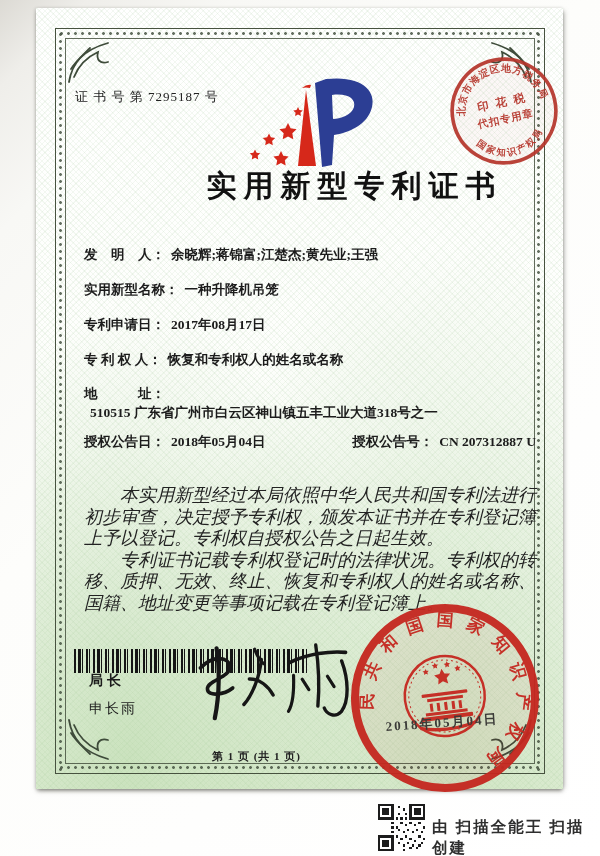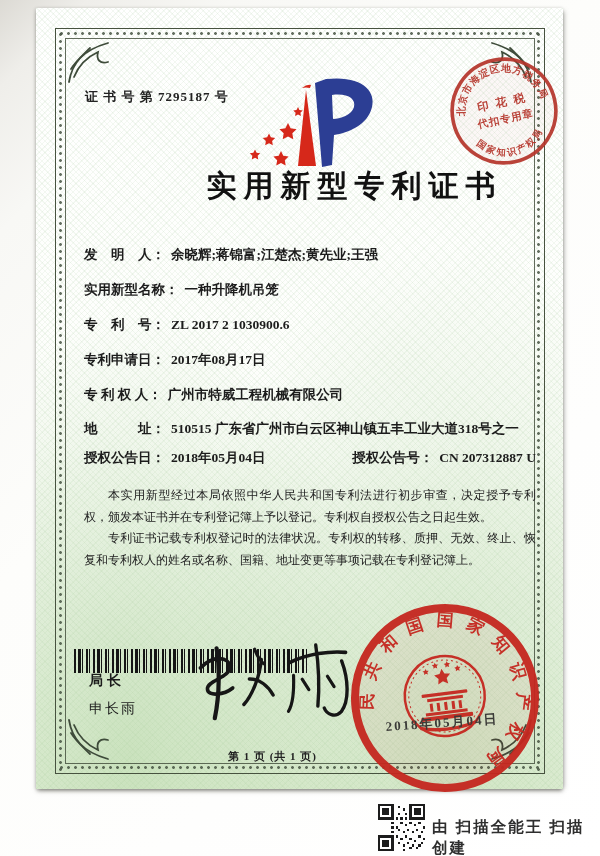--- a/index.html
+++ b/index.html
@@ -43,40 +43,40 @@
   .lace.r{top:2px;bottom:2px;right:2px;width:6px;background-size:5px 7px;}
   .corner{position:absolute;width:46px;height:46px;}
   .corner svg{width:100%;height:100%;}
   .corner.br{right:10px;bottom:10px;}
   .corner.bl{left:10px;bottom:10px;transform:scaleX(-1);}
   .corner.tr{right:10px;top:10px;transform:scaleY(-1);}
   .corner.tl{left:10px;top:10px;transform:scale(-1,-1);}
   
   .certno{
     position:absolute;left:39px;top:80px;font-size:13px;letter-spacing:1px;
-    font-weight:700;color:#222;margin-left:10px;
+    font-weight:400;color:#222;
   }
   .logo{position:absolute;left:206px;top:66px;width:150px;height:98px;}
   .stamp{position:absolute;left:411px;top:46px;width:114px;height:114px;transform:rotate(-12deg);opacity:.92;}
   .title{
     position:absolute;left:19px;top:158px;width:551px;text-align:center;
     font-size:30px;font-weight:700;letter-spacing:7px;color:#111;margin-left:24px;
   }
   
   .fields{position:absolute;left:48px;top:236px;width:458px;font-size:13.5px;}
   .row{display:flex;margin-bottom:13px;line-height:22px;}
   .flabel{white-space:pre;font-weight:700;flex:0 0 auto;}
   .fvalue{font-weight:600;margin-left:6px;max-width:372px;}
-  .row.addr{line-height:19px;margin-bottom:9px;}
+  .row.addr{line-height:19px;margin-bottom:9px;flex-direction:column;}
   .grant{display:flex;justify-content:space-between;width:452px;line-height:22px;}
   .grant .pair{display:flex;}
   
   .body-text{
     position:absolute;left:48px;top:477px;width:452px;
-    font-size:12px;line-height:21.5px;color:#222;
+    font-size:18px;line-height:21.5px;font-style:italic;color:#222;
     text-align:justify;
   }
   .body-text p{margin:0;text-indent:2em;}
   
   .barcode{
     position:absolute;left:38px;top:641px;width:233px;height:24px;
     background:repeating-linear-gradient(90deg,
       #151515 0 2px, rgba(0,0,0,0) 2px 4px,
       #151515 4px 7px, rgba(0,0,0,0) 7px 8px,
       #151515 8px 9px, rgba(0,0,0,0) 9px 12px,
@@ -86,21 +86,21 @@
   .signoff-title{position:absolute;left:53px;top:664px;font-size:14px;font-weight:700;letter-spacing:4px;}
   .signoff-name{position:absolute;left:53px;top:692px;font-size:14px;font-weight:400;letter-spacing:2px;}
   .signature{position:absolute;left:146px;top:632px;width:190px;height:90px;transform:rotate(-2deg);}
   .seal{position:absolute;left:311px;top:592px;width:196px;height:196px;transform:rotate(-7deg);opacity:.95;}
   .seal-date{
     position:absolute;left:306px;top:706px;width:200px;text-align:center;
     font-size:13px;font-weight:700;letter-spacing:2px;color:#3b3b38;transform:rotate(-4deg);
   }
   .pagination{
     position:absolute;left:19px;top:741px;width:403px;text-align:center;
-    font-size:11px;letter-spacing:1px;font-weight:600;color:#222;padding-left:16px;
+    font-size:11px;letter-spacing:1px;font-weight:600;color:#222;
   }
   
   .qr{position:absolute;left:378px;top:804px;width:47px;height:47px;}
   .scan-credit{
     position:absolute;left:432px;top:817px;font-size:15.5px;color:#2e2e2e;
     letter-spacing:2px;font-family:"Liberation Sans","DejaVu Sans",sans-serif;font-weight:600;
   }
 </style>
 </head>
 <body>
@@ -188,30 +188,26 @@
     <div class="fields">
       <div class="row">
         <span class="flabel">发　明　人：</span>
         <span class="fvalue">余晓辉;蒋锦富;江楚杰;黄先业;王强</span>
       </div>
       <div class="row">
         <span class="flabel">实用新型名称：</span>
         <span class="fvalue">一种升降机吊笼</span>
       </div>
       <div class="row">
-        <span class="flabel">专　利　号：</span>
-        <span class="fvalue">ZL 2017 2 1030900.6</span>
-      </div>
-      <div class="row">
         <span class="flabel">专利申请日：</span>
         <span class="fvalue">2017年08月17日</span>
       </div>
       <div class="row">
         <span class="flabel">专 利 权 人：</span>
-        <span class="fvalue">广州市特威工程机械有限公司</span>
+        <span class="fvalue">恢复和专利权人的姓名或名称</span>
       </div>
       <div class="row addr">
         <span class="flabel">地　　　址：</span>
         <span class="fvalue">510515 广东省广州市白云区神山镇五丰工业大道318号之一</span>
       </div>
       <div class="grant">
         <span class="pair">
           <span class="flabel">授权公告日：</span>
           <span class="fvalue">2018年05月04日</span>
         </span>

